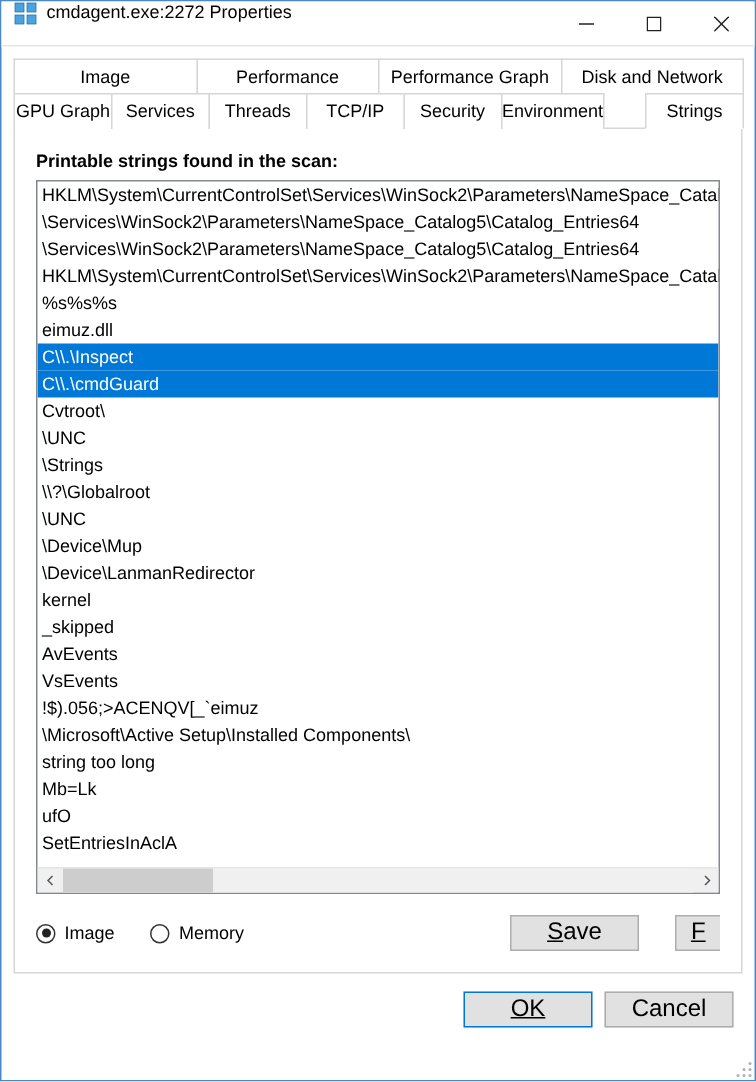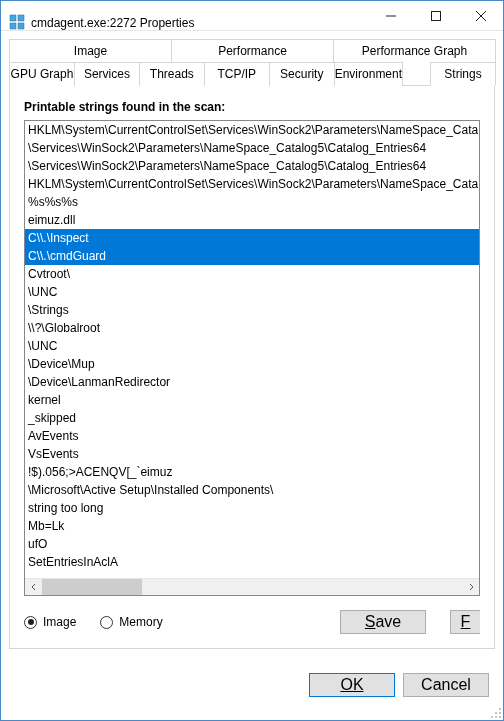--- a/index.html
+++ b/index.html
@@ -17,40 +17,39 @@
     height: 721px;
     border: 1px solid #4a88c7;
     display: flex;
     flex-direction: column;
     background: #fff;
   }
   .titlebar {
     height: 30px;
     background: #fff;
     display: flex;
-    align-items: flex-end;
+    align-items: flex-start;
     border-bottom: 1px solid #e6e6e6;
   }
   .titlebar-icon {
     width: 16px; height: 16px;
     margin: 0 6px 0 8px;
     display: flex; align-items: center; justify-content: center;
   }
   .titlebar-title { flex: 1; font-size: 12px; color: #000; }
   .win-btn {
     width: 45px; height: 29px;
     display: flex; align-items: center; justify-content: center;
     color: #222;
   }
   .client {
     flex: 1;
     display: flex;
     flex-direction: column;
     padding: 8px 8px 10px 8px;
-    gap: 12px;
   }
   .tabs-wrap {
     display: flex;
     flex-direction: column;
   }
   .tabrow {
     display: flex;
     border-bottom: 0;
   }
   .tab {
@@ -220,20 +219,21 @@
     </div>
   </div>
 
   <div class="client">
 
     <div class="tabs-wrap">
       <div class="tabrow row1">
         <div class="tab">Image</div>
         <div class="tab">Performance</div>
         <div class="tab">Performance Graph</div>
+        <div class="tab">Disk and Network</div>
       </div>
       <div class="tabrow row2">
         <div class="tab">GPU Graph</div>
         <div class="tab">Services</div>
         <div class="tab">Threads</div>
         <div class="tab">TCP/IP</div>
         <div class="tab">Security</div>
         <div class="tab">Environment</div>
         <div class="tab active">Strings</div>
       </div>

